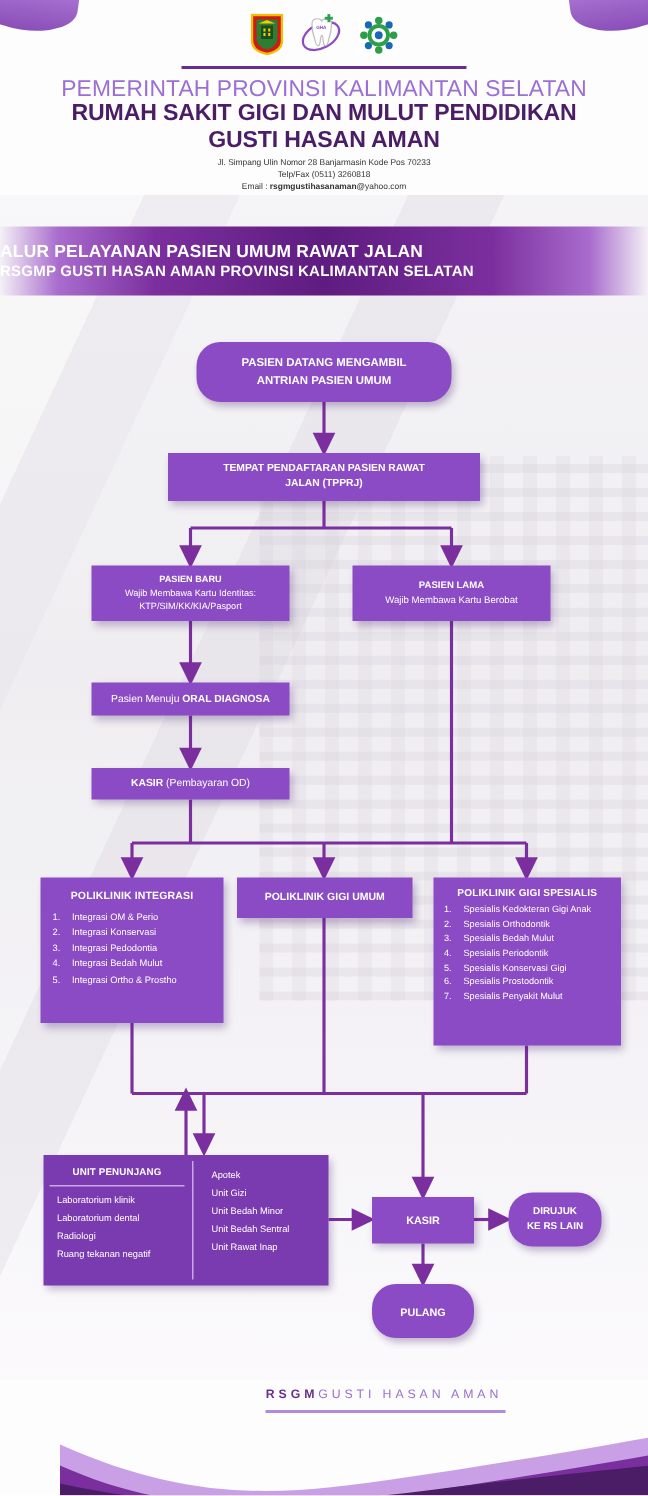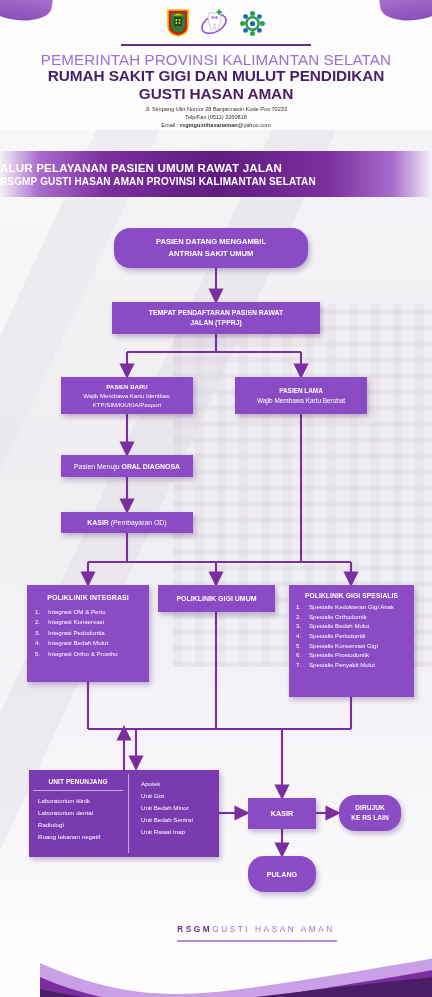--- a/index.html
+++ b/index.html
@@ -102,21 +102,21 @@
     color: #fff;
     box-shadow: 2px 3px 5px rgba(70,30,110,.30);
     display: flex; flex-direction: column;
     align-items: center; justify-content: center;
     text-align: center;
   }
   .node.pill { border-radius: 16px; }
   .node .t { font-weight: bold; }
 
   
-  #n-datang { left: 114px; top: 228px; width: 194px; height: 40px; font-size: 7.6px; line-height: 1.55; }
+  #n-datang { left: 131px; top: 228px; width: 170px; height: 40px; font-size: 7.6px; line-height: 1.55; }
   #n-tpprj  { left: 112px; top: 302px; width: 208px; height: 32px; font-size: 6.9px; line-height: 1.5; }
   #n-baru   { left: 61px;  top: 377px; width: 132px; height: 37px; font-size: 6.1px; line-height: 1.5; }
   #n-lama   { left: 235px; top: 377px; width: 132px; height: 37px; font-size: 6.4px; line-height: 1.5; }
   #n-oral   { left: 61px;  top: 455px; width: 132px; height: 22px; font-size: 6.9px; }
   #n-kasir1 { left: 61px;  top: 512px; width: 132px; height: 21px; font-size: 6.9px; }
 
   #n-integrasi { left: 27px;  top: 585px; width: 122px; min-height: 97px; align-items: stretch; justify-content: flex-start; padding: 9px 6px 8px 6px; }
   #n-umum      { left: 158px; top: 585px; width: 117px; height: 27px; font-size: 7px; }
   #n-spesialis { left: 289px; top: 585px; width: 125px; min-height: 112px; align-items: stretch; justify-content: flex-start; padding: 7px 5px 7px 5px; }
 
@@ -281,21 +281,21 @@
       <line x1="316" y1="813" x2="333" y2="813" marker-end="url(#ar)"></line>
 
       <line x1="282" y1="829" x2="282" y2="850" marker-end="url(#ar)"></line>
     </g>
   </svg>
 
   <div class="flow">
 
     <div class="node pill" id="n-datang">
       <div class="t">PASIEN DATANG MENGAMBIL</div>
-      <div class="t">ANTRIAN SAKIT UMUM</div>
+      <div class="t">ANTRIAN PASIEN UMUM</div>
     </div>
 
     <div class="node" id="n-tpprj">
       <div class="t">TEMPAT PENDAFTARAN PASIEN RAWAT</div>
       <div class="t">JALAN (TPPRJ)</div>
     </div>
 
     <div class="node" id="n-baru">
       <div class="t">PASIEN BARU</div>
       <div>Wajib Membawa Kartu Identitas:</div>

